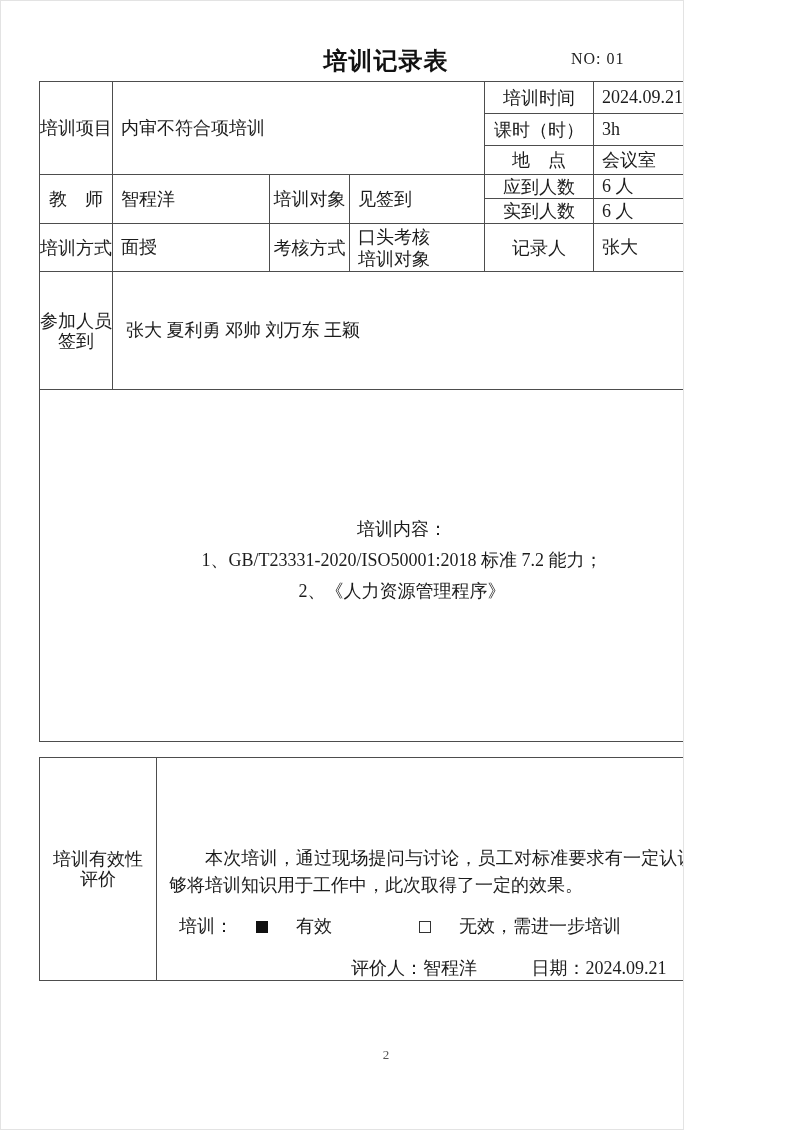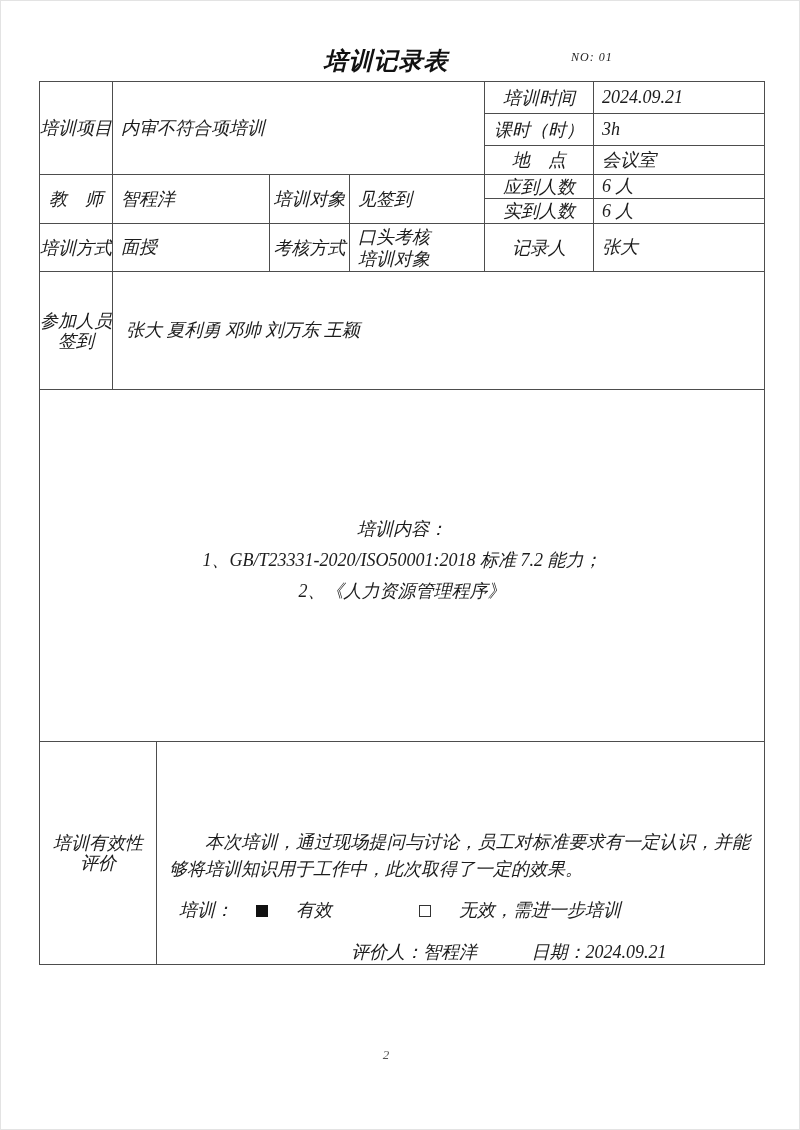--- a/index.html
+++ b/index.html
@@ -1,44 +1,43 @@
 <!DOCTYPE html>
 <html><head>
 <meta charset="utf-8">
 <style>
   html,body{margin:0;padding:0;background:#ffffff;}
   .page{
     position:relative;
-    width:800px;height:1130px;
+    width:684px;height:1130px;
     background:#ffffff;
     box-sizing:border-box;
     border:1px solid #e3e3e3;
     font-family:"Liberation Serif","DejaVu Serif",serif;
     color:#1c1c1c;
     overflow:hidden;
-    font-style:italic;
   }
   .doc-header{position:absolute;top:44px;left:0;width:100%;height:30px;}
   .doc-title{
     position:absolute;left:0;top:0;width:770px;
     text-align:center;
     font-family:"Liberation Sans","DejaVu Sans",sans-serif;
     font-weight:700;font-size:24px;letter-spacing:1px;color:#111;
   }
   .doc-no{
     position:absolute;left:570px;top:5px;
-    font-size:12px;color:#222;letter-spacing:1px;text-align:right;
+    font-size:16px;color:#222;letter-spacing:1px;text-align:right;
   }
   table.grid{
     position:absolute;left:38px;
     border-collapse:collapse;table-layout:fixed;
     width:725px;
   }
   table.tA{top:80px;}
-  table.tC{top:740px;padding-left:16px;}
+  table.tC{top:756px;padding-left:16px;}
   .grid td{
     border:1px solid #4d4d4d;
     font-size:18px;
     padding:0;
     color:#1c1c1c;
     vertical-align:middle;
     overflow:hidden;
   }
   td.lbl{text-align:center;line-height:20px;}
   td.val{text-align:left;padding-left:8px;line-height:21px;}

